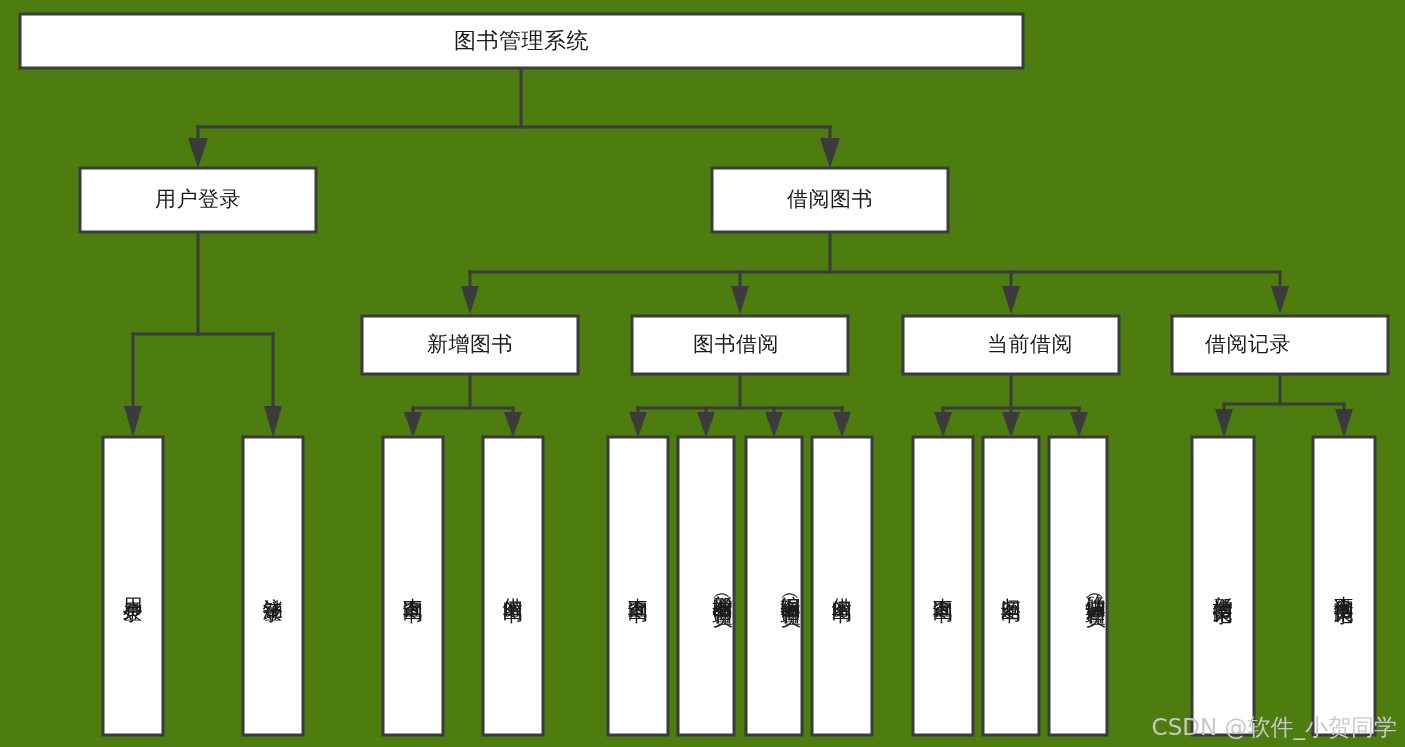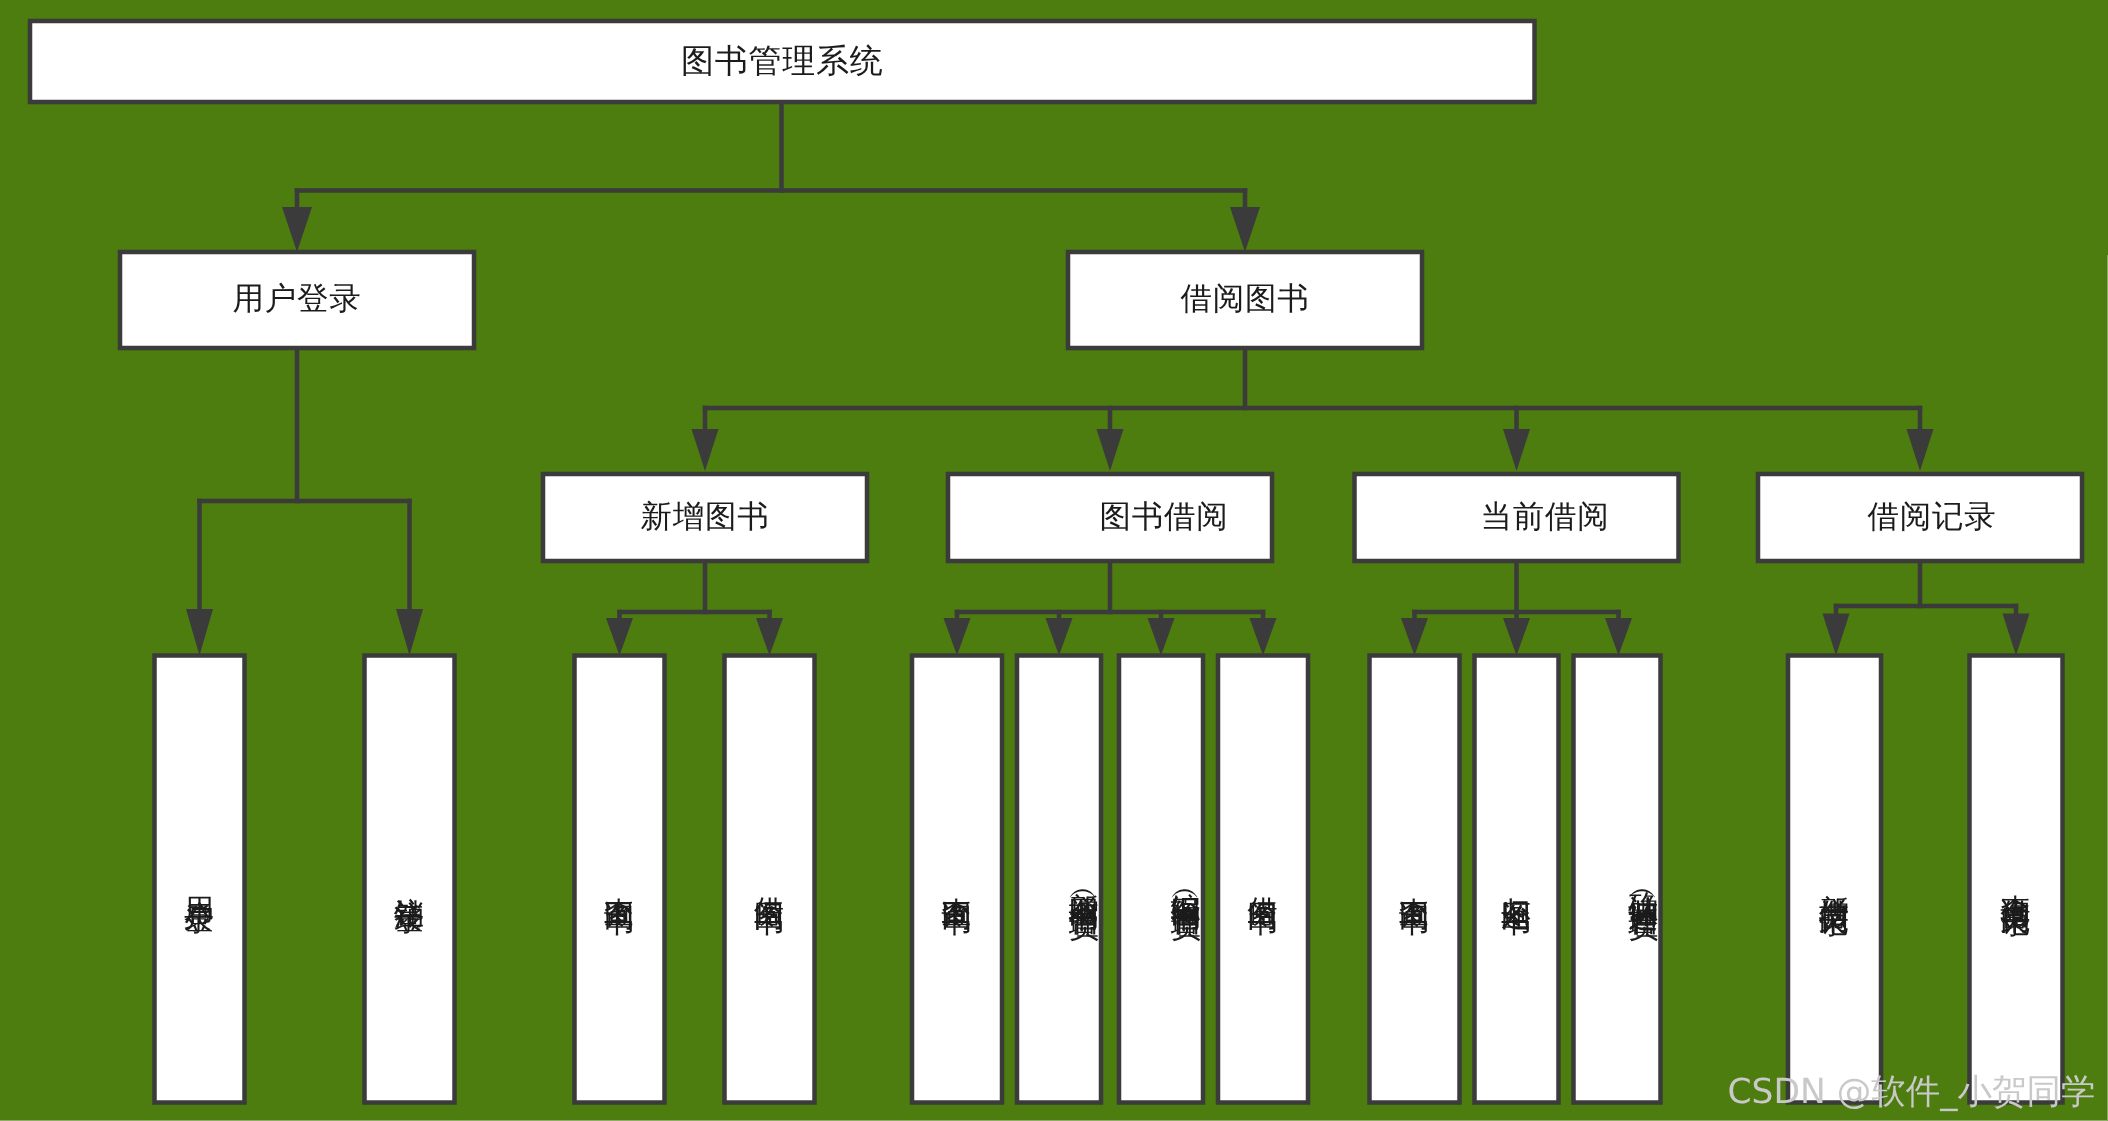--- a/index.html
+++ b/index.html
@@ -198,23 +198,23 @@
     <rect class="node-box" x="1192" y="437" width="62" height="298"></rect>
     <rect class="node-box" x="1313" y="437" width="62" height="298"></rect>
   </svg>
 
   <div class="node-label label-root" style="left:20px; top:14px; width:1003px; height:54px;">图书管理系统</div>
 
   <div class="node-label label-h" style="left:80px; top:168px; width:236px; height:64px;">用户登录</div>
   <div class="node-label label-h" style="left:712px; top:168px; width:236px; height:64px;">借阅图书</div>
 
   <div class="node-label label-h" style="left:362px; top:316px; width:216px; height:58px;">新增图书</div>
-  <div class="node-label label-h" style="left:668px; top:316px; width:216px; height:58px;border-radius:25px;">图书借阅</div>
+  <div class="node-label label-h" style="left:628px; top:316px; width:216px; height:58px;border-radius:25px;">图书借阅</div>
   <div class="node-label label-h" style="left:922px; top:316px; width:216px; height:58px;">当前借阅</div>
-  <div class="node-label label-h" style="left:1172px; top:316px; width:232px; height:58px;">借阅记录</div>
+  <div class="node-label label-h" style="left:1132px; top:316px; width:232px; height:58px;">借阅记录</div>
 
   <div class="node-label label-v mid" style="left:103px; top:437px; width:60px; height:298px;">用户登录</div>
   <div class="node-label label-v mid" style="left:243px; top:437px; width:60px; height:298px;">注销登录</div>
 
   <div class="node-label label-v mid" style="left:383px; top:437px; width:60px; height:298px;">查询图书</div>
   <div class="node-label label-v mid" style="left:483px; top:437px; width:60px; height:298px;">借阅图书</div>
 
   <div class="node-label label-v mid" style="left:608px; top:437px; width:60px; height:298px;">查询图书</div>
   <div class="node-label label-v tall" style="left:678px; top:437px; width:56px; height:298px;">新增图书（管理员）</div>
   <div class="node-label label-v tall" style="left:746px; top:437px; width:56px; height:298px;">编辑图书（管理员）</div>

